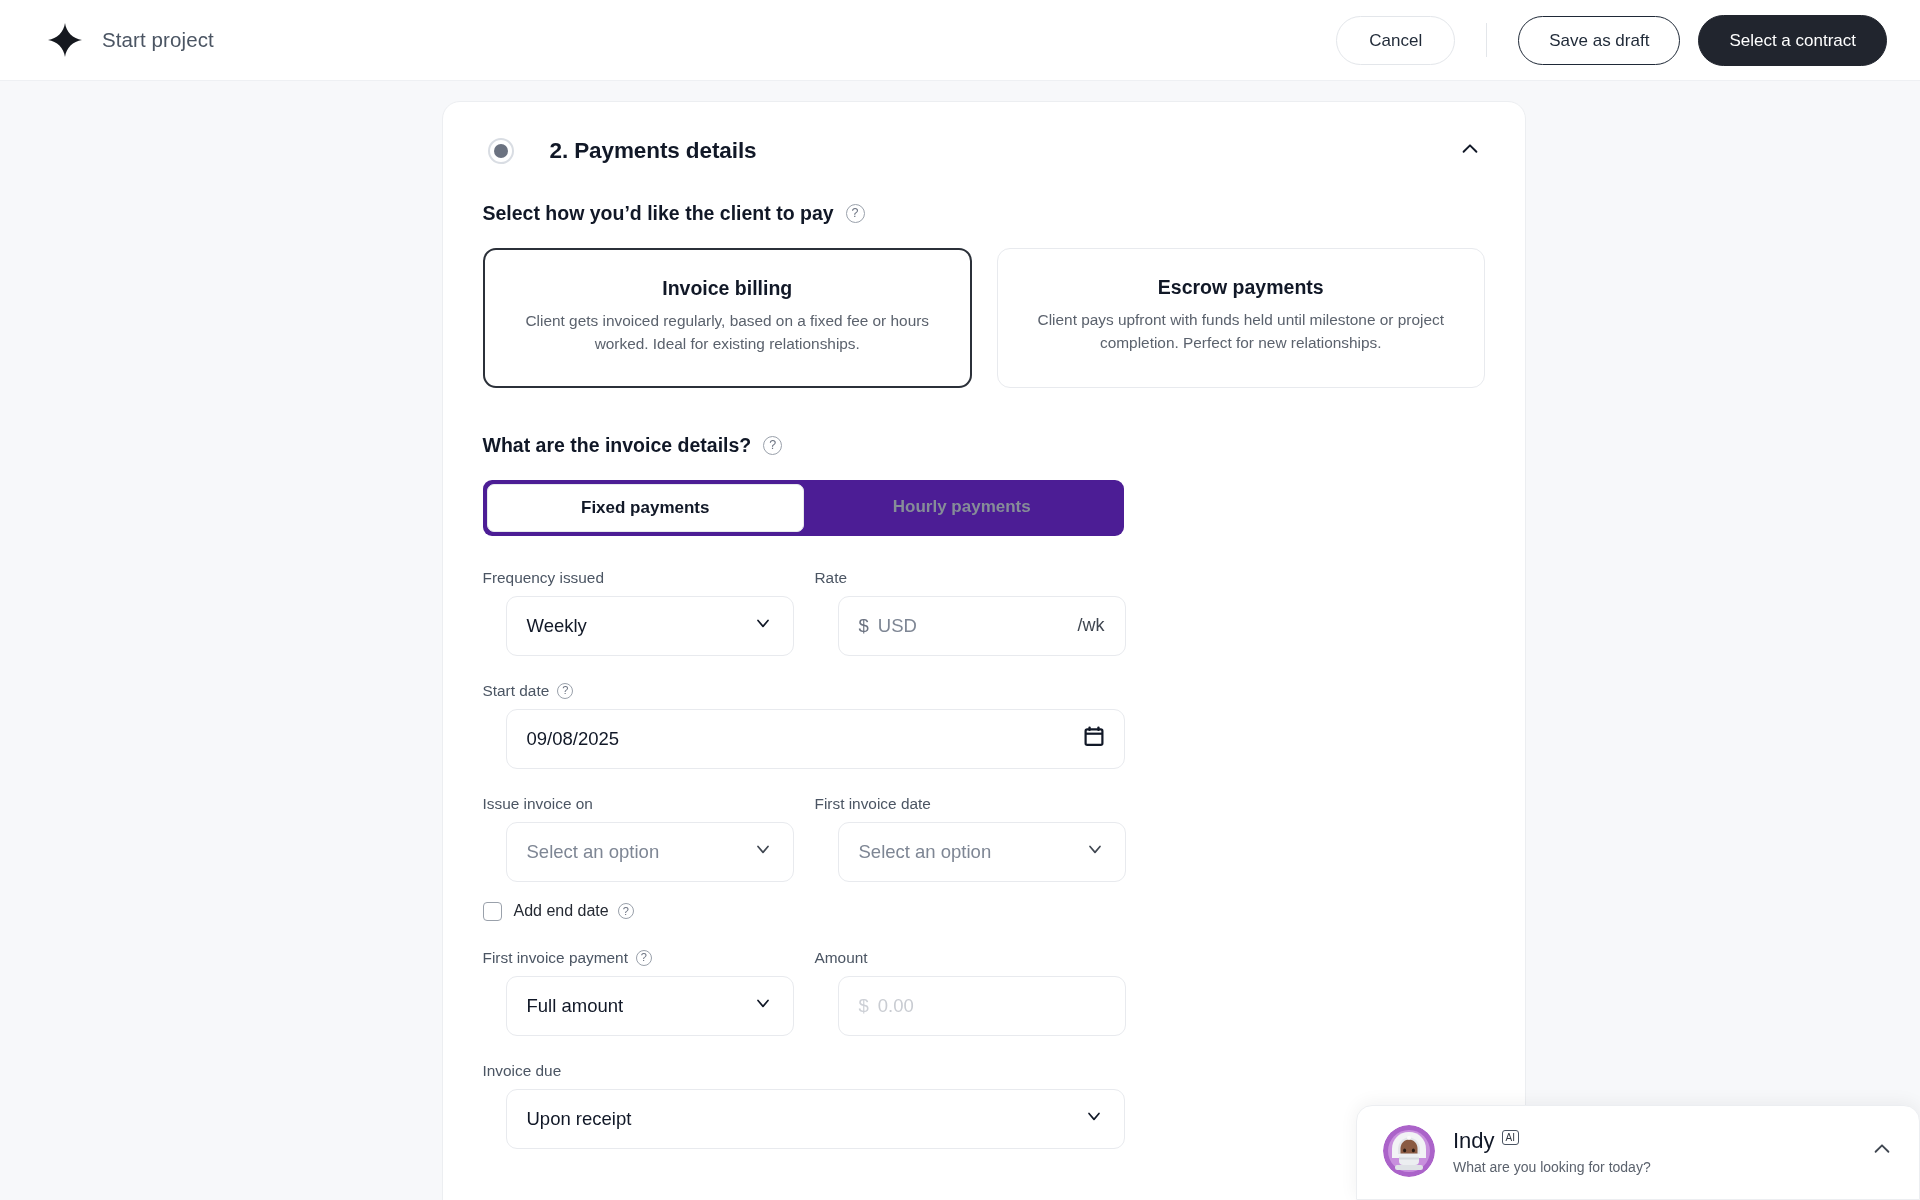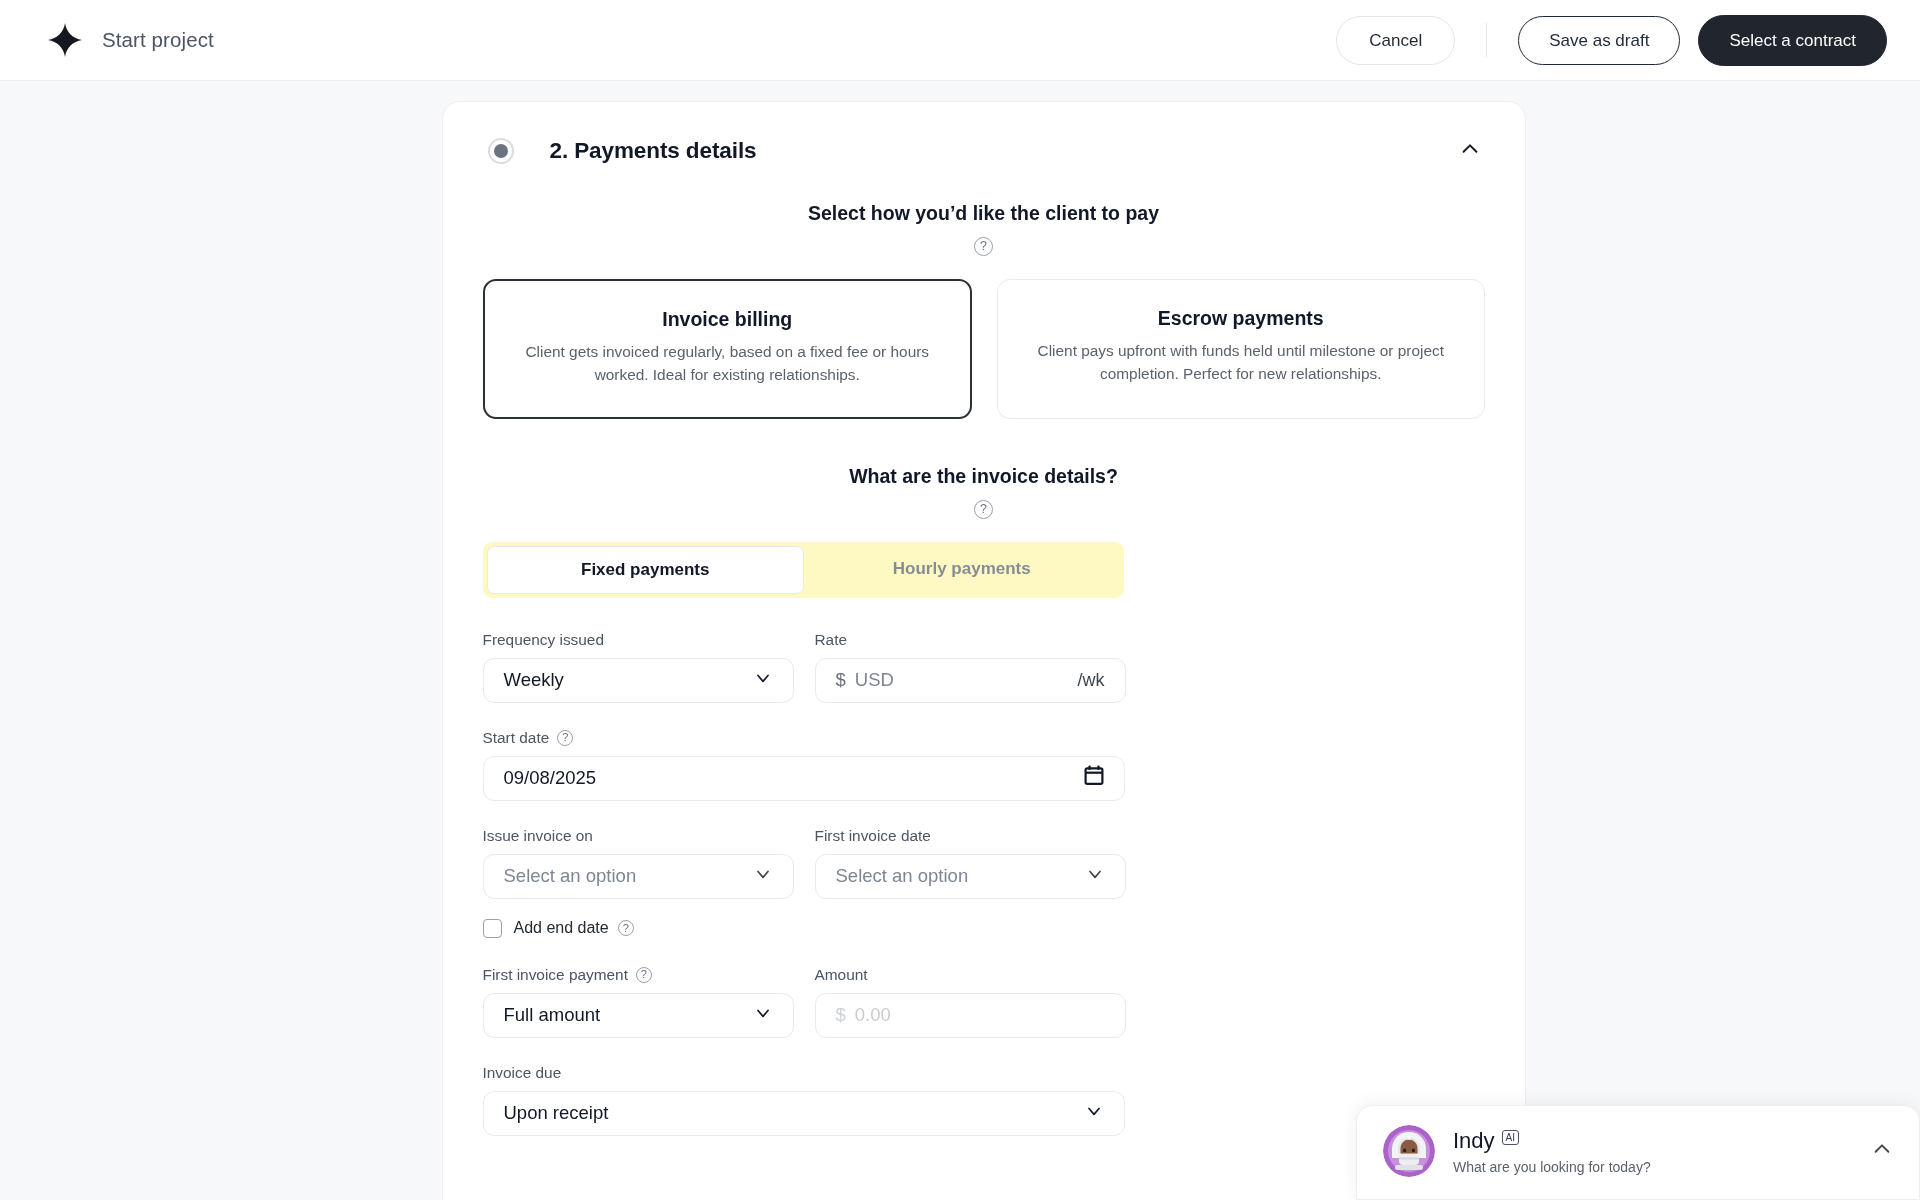--- a/index.html
+++ b/index.html
@@ -110,21 +110,20 @@
   .chev-collapse { margin-left: auto; margin-right: 4px; }
 
   .q-label {
     font-size: 19.5px;
     font-weight: bold;
     color: #111827;
     display: flex;
     align-items: center;
     gap: 12px;
     margin-bottom: 23px;
-    flex-direction: column;
   }
   .help {
     width: 19px; height: 19px; flex: none;
     border-radius: 50%;
     border: 1.3px solid #9aa1ab;
     color: #6b7280;
     font-size: 12.5px;
     font-weight: normal;
     display: flex; align-items: center; justify-content: center;
     line-height: 1;
@@ -153,21 +152,21 @@
   .opt-desc {
     font-size: 15.4px;
     color: #5b626d;
     line-height: 1.48;
   }
 
   
   .tabs {
     display: flex;
     width: 641px;
-    background: #fef9c3;
+    background: #4c1d95;
     border-radius: 9px;
     padding: 4px;
     margin-bottom: 33px;
   }
   .tab {
     flex: 1;
     text-align: center;
     padding: 13px 0;
     font-size: 17px;
     font-weight: bold;
@@ -188,30 +187,31 @@
   .w-wide { width: 642px; }
   .lbl {
     font-size: 15.4px;
     color: #4b5563;
     margin-bottom: 9px;
     display: flex;
     align-items: center;
     gap: 8px;
   }
   .ctrl {
-    height: 45px;
+    height: 60px;
     border: 1.5px solid #e8eaee;
     border-radius: 11px;
     background: #ffffff;
     display: flex;
     align-items: center;
     padding: 0 20px;
     font-size: 18.5px;
     color: #111827;
     cursor: pointer;
+    margin-left: 23px;
   }
   .ctrl .val { flex: 1; }
   .ctrl .ph { flex: 1; color: #7e8694; }
   .ctrl .ph-faint { flex: 1; color: #c9ccd2; }
   .prefix { color: #6b7280; margin-right: 9px; }
   .prefix.faint { color: #cdd0d6; }
   .suffix { color: #3f4650; font-size: 18px; }
   .chev-sm { flex: none; margin-left: 8px; }
 
   .check-row {

